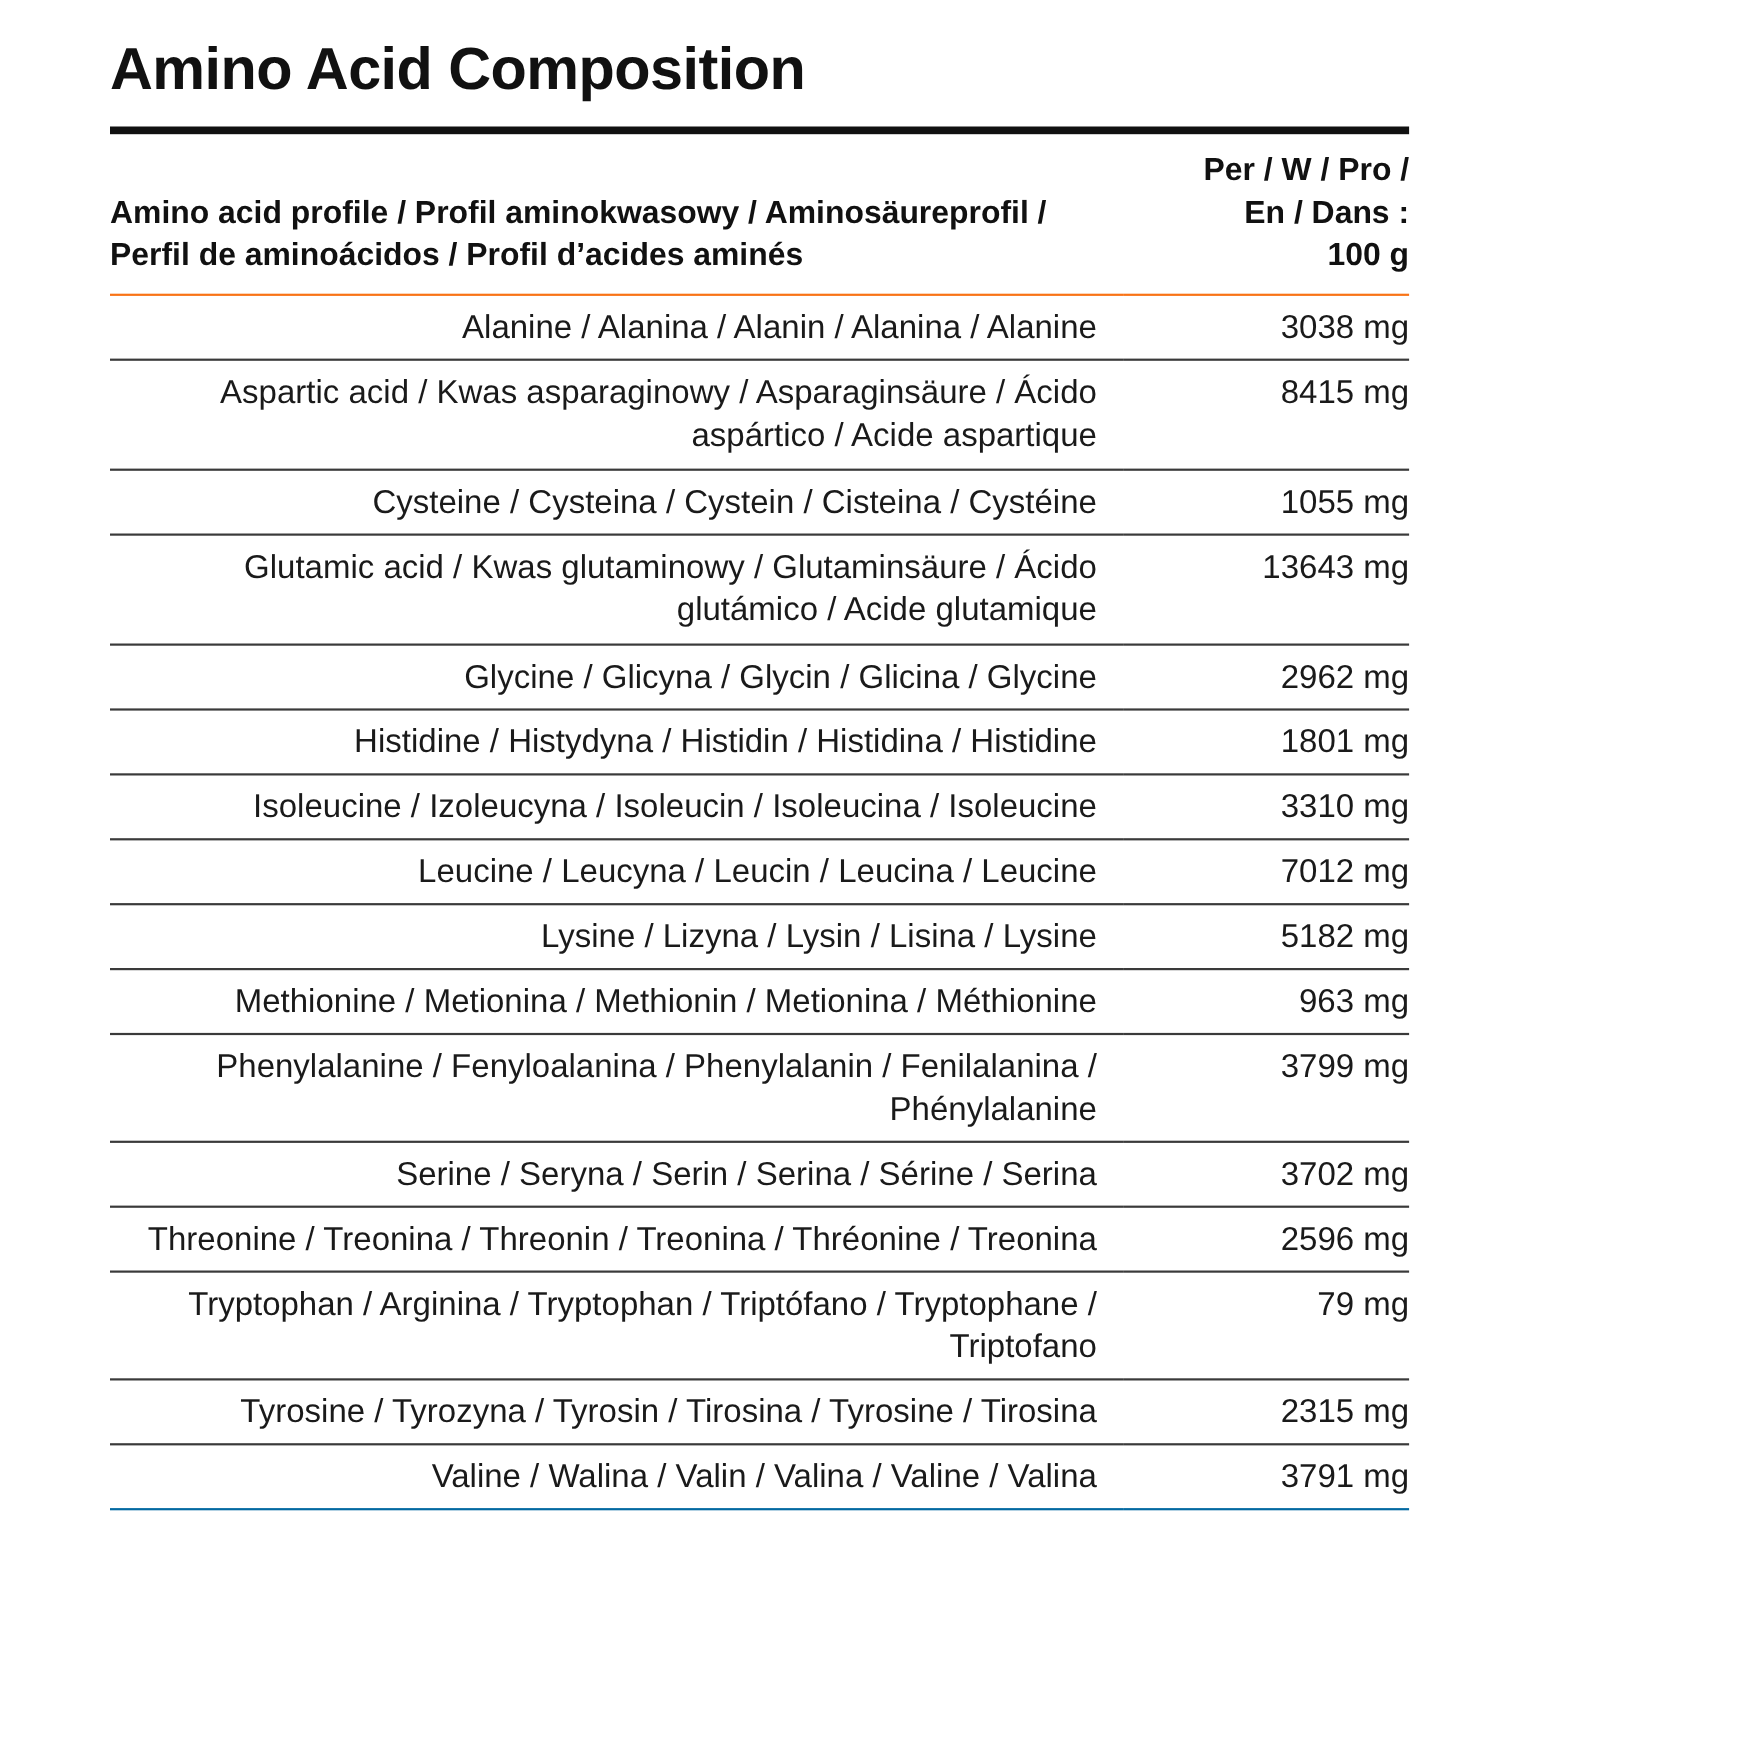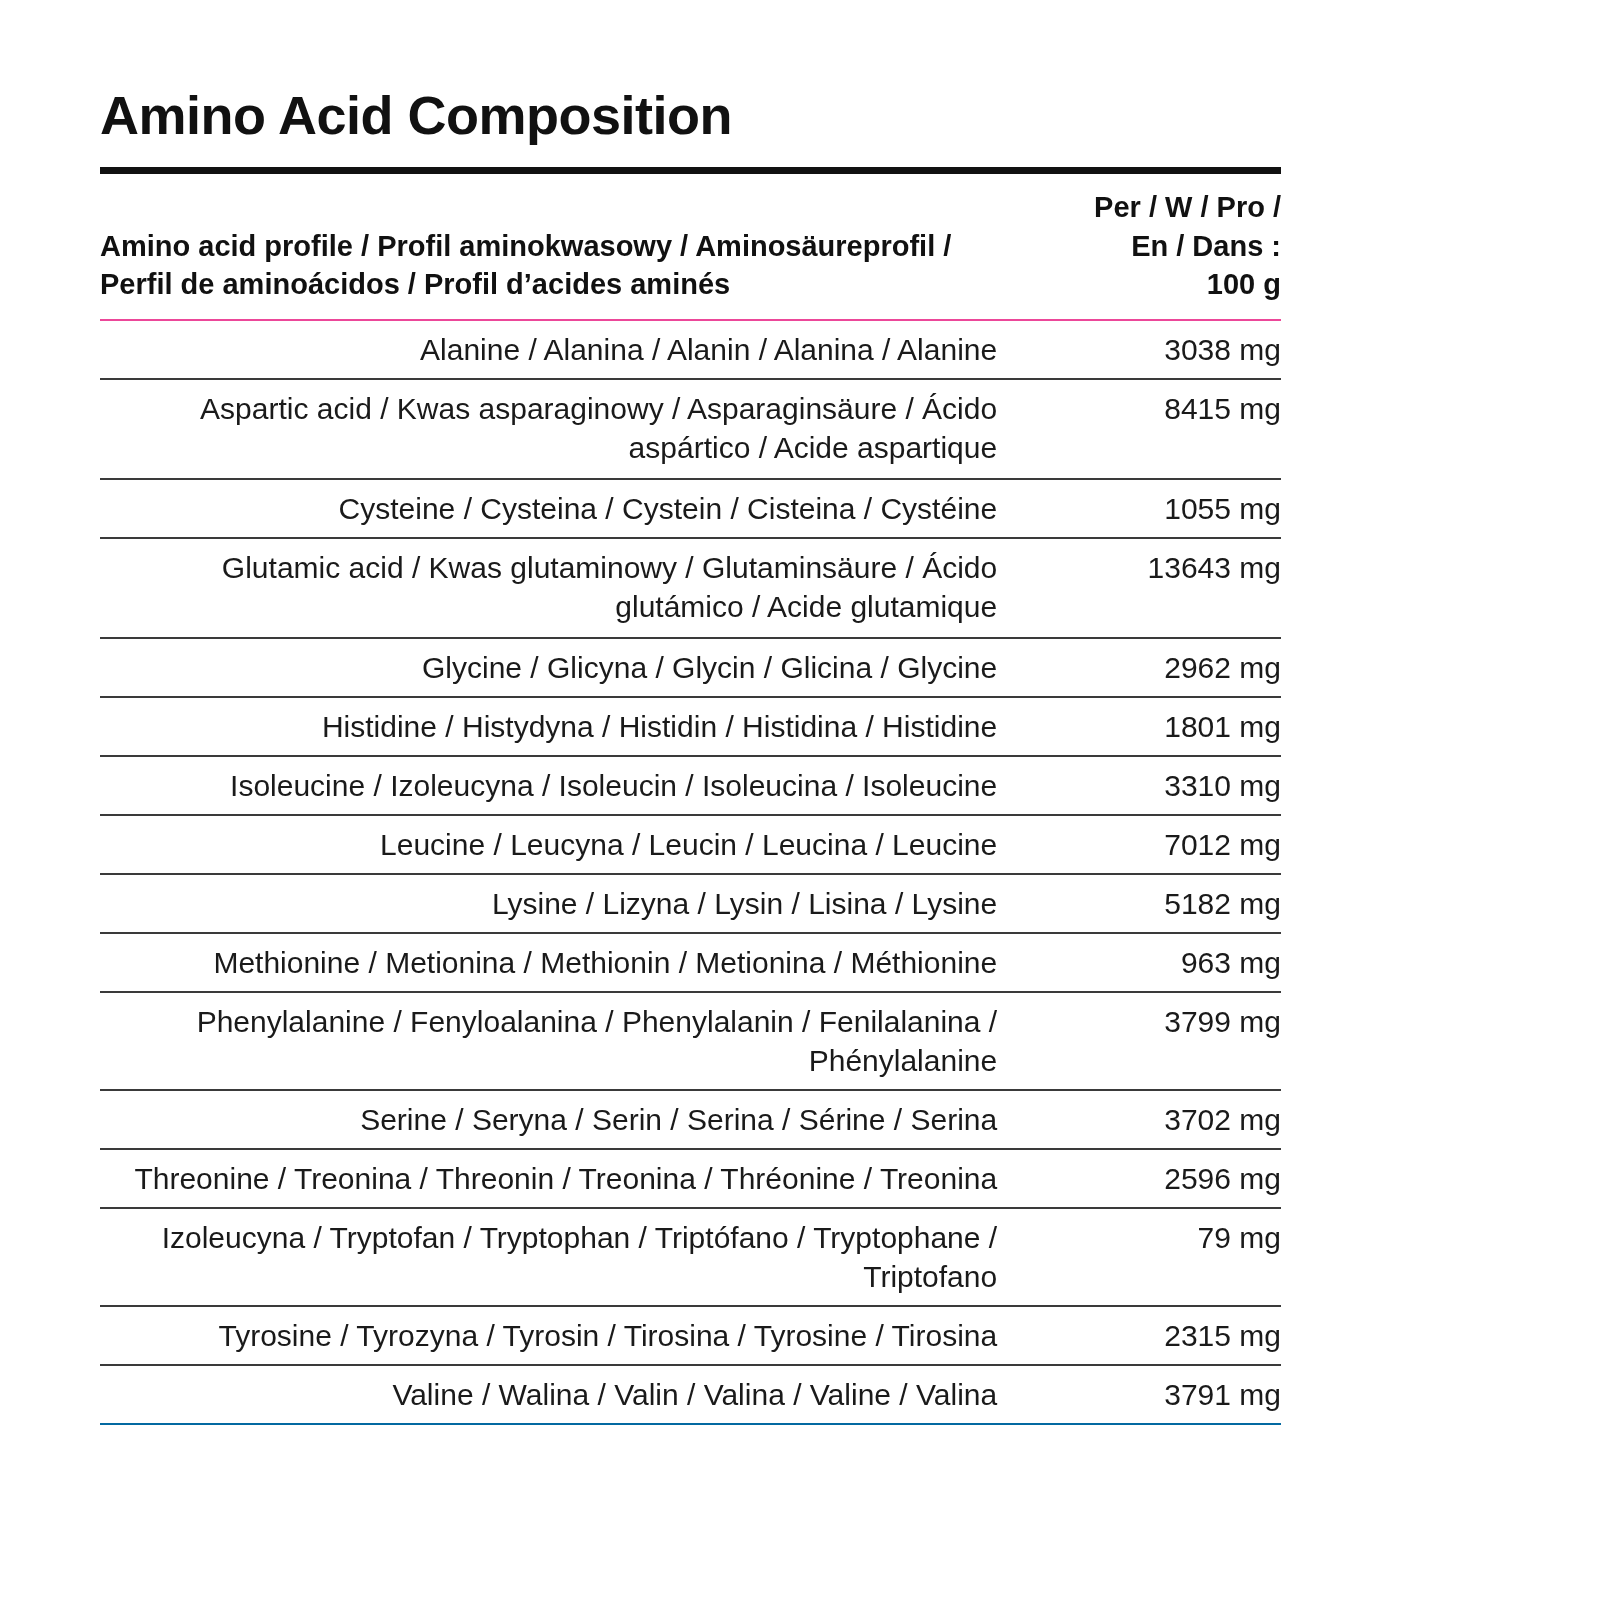--- a/index.html
+++ b/index.html
@@ -11,21 +11,21 @@
     width: 1600px;
     height: 1600px;
     font-family: "Liberation Sans", sans-serif;
     color: #1a1a1a;
     overflow: hidden;
   }
   .page {
     box-sizing: border-box;
     width: 1411px;
     height: 1600px;
-    padding: 86px 130px 0 100px;
+    padding: 34px 130px 0 100px;
   }
   .title {
     font-size: 54px;
     font-weight: bold;
     letter-spacing: -0.5px;
     line-height: 1.1;
     margin: 0 0 22px 0;
     color: #111111;
   }
   .rule-thick {
@@ -38,21 +38,21 @@
     width: 100%;
     border-collapse: collapse;
     table-layout: fixed;
   }
   table.aa col.c-name { width: 78%; }
   table.aa col.c-val  { width: 22%; }
 
   thead th {
     vertical-align: bottom;
     padding: 14px 0 16px 0;
-    border-bottom: 2px solid #ec4899;
+    border-bottom: 2px solid #f97316;
   }
   th.head-name {
     text-align: left;
     font-size: 29px;
     font-weight: bold;
     line-height: 1.32;
     padding-right: 30px;
     color: #111111;
   }
   th.head-val {
@@ -153,21 +153,21 @@
         </tr>
         <tr>
           <td class="name">Serine / Seryna / Serin / Serina / Sérine / Serina</td>
           <td class="value">3702 mg</td>
         </tr>
         <tr>
           <td class="name">Threonine / Treonina / Threonin / Treonina / Thréonine / Treonina</td>
           <td class="value">2596 mg</td>
         </tr>
         <tr>
-          <td class="name">Izoleucyna / Tryptofan / Tryptophan / Triptófano / Tryptophane / Triptofano</td>
+          <td class="name">Tryptophan / Arginina / Tryptophan / Triptófano / Tryptophane / Triptofano</td>
           <td class="value">79 mg</td>
         </tr>
         <tr>
           <td class="name">Tyrosine / Tyrozyna / Tyrosin / Tirosina / Tyrosine / Tirosina</td>
           <td class="value">2315 mg</td>
         </tr>
         <tr>
           <td class="name">Valine / Walina / Valin / Valina / Valine / Valina</td>
           <td class="value">3791 mg</td>
         </tr>

